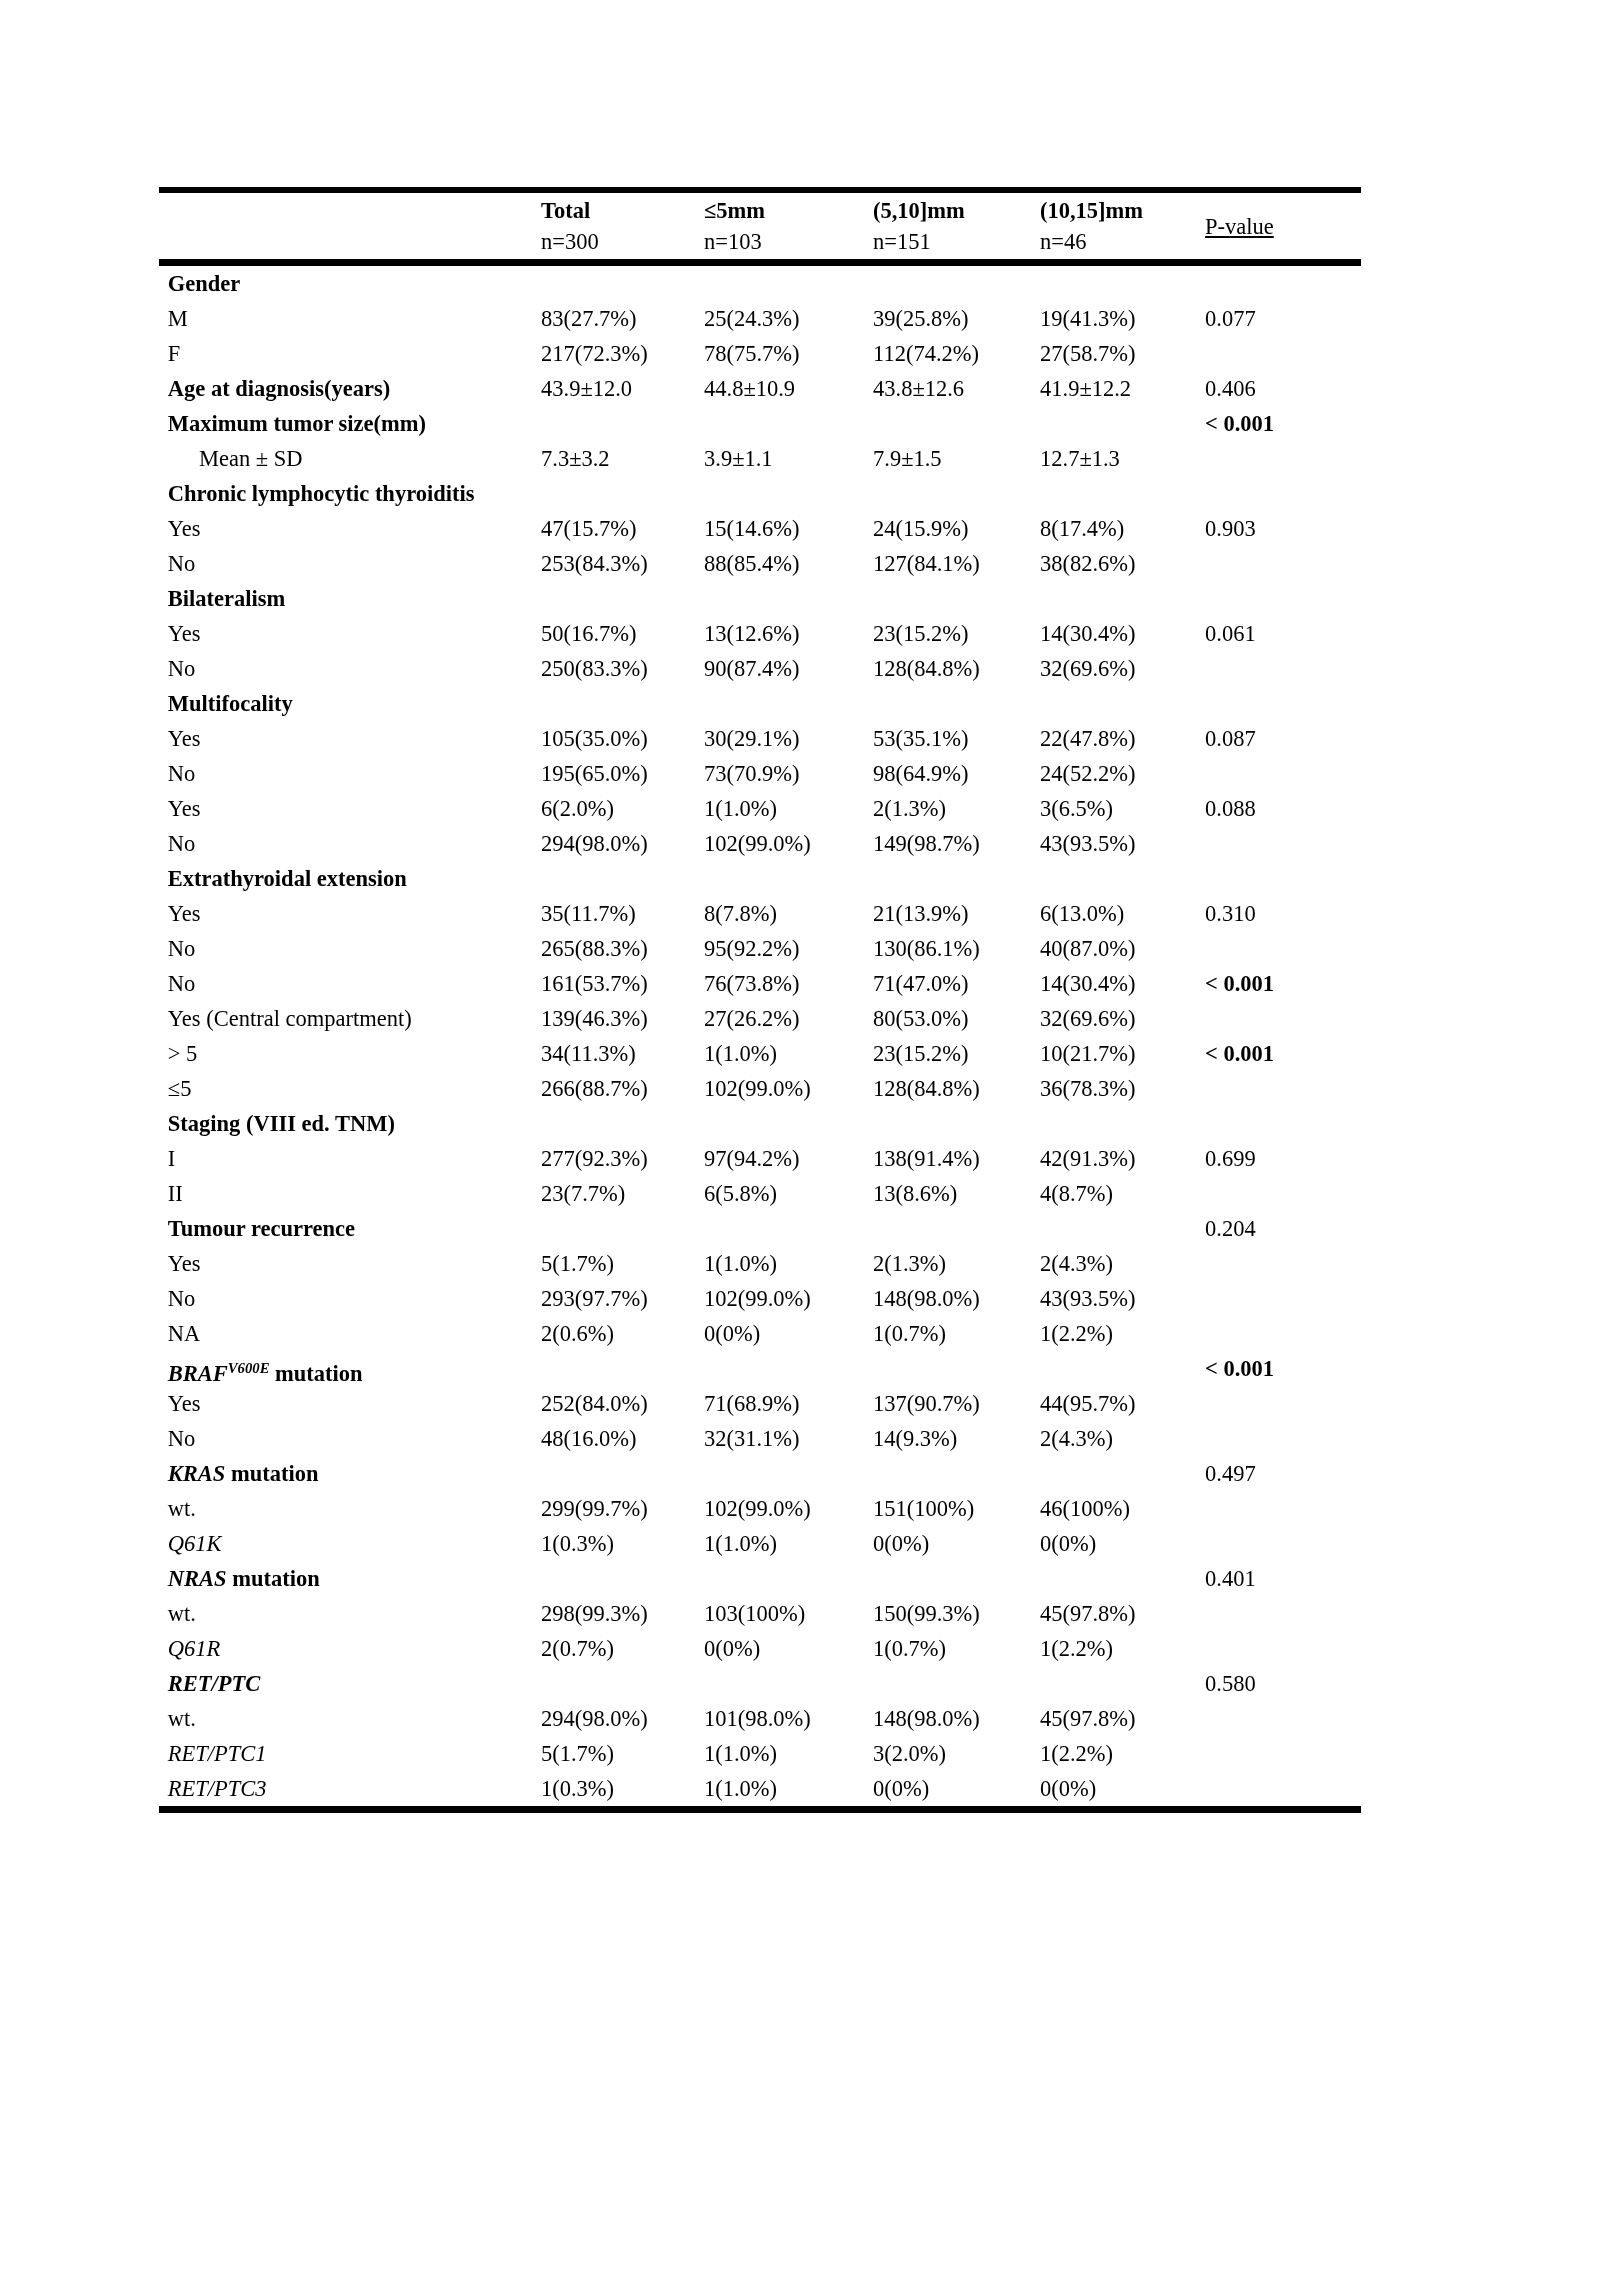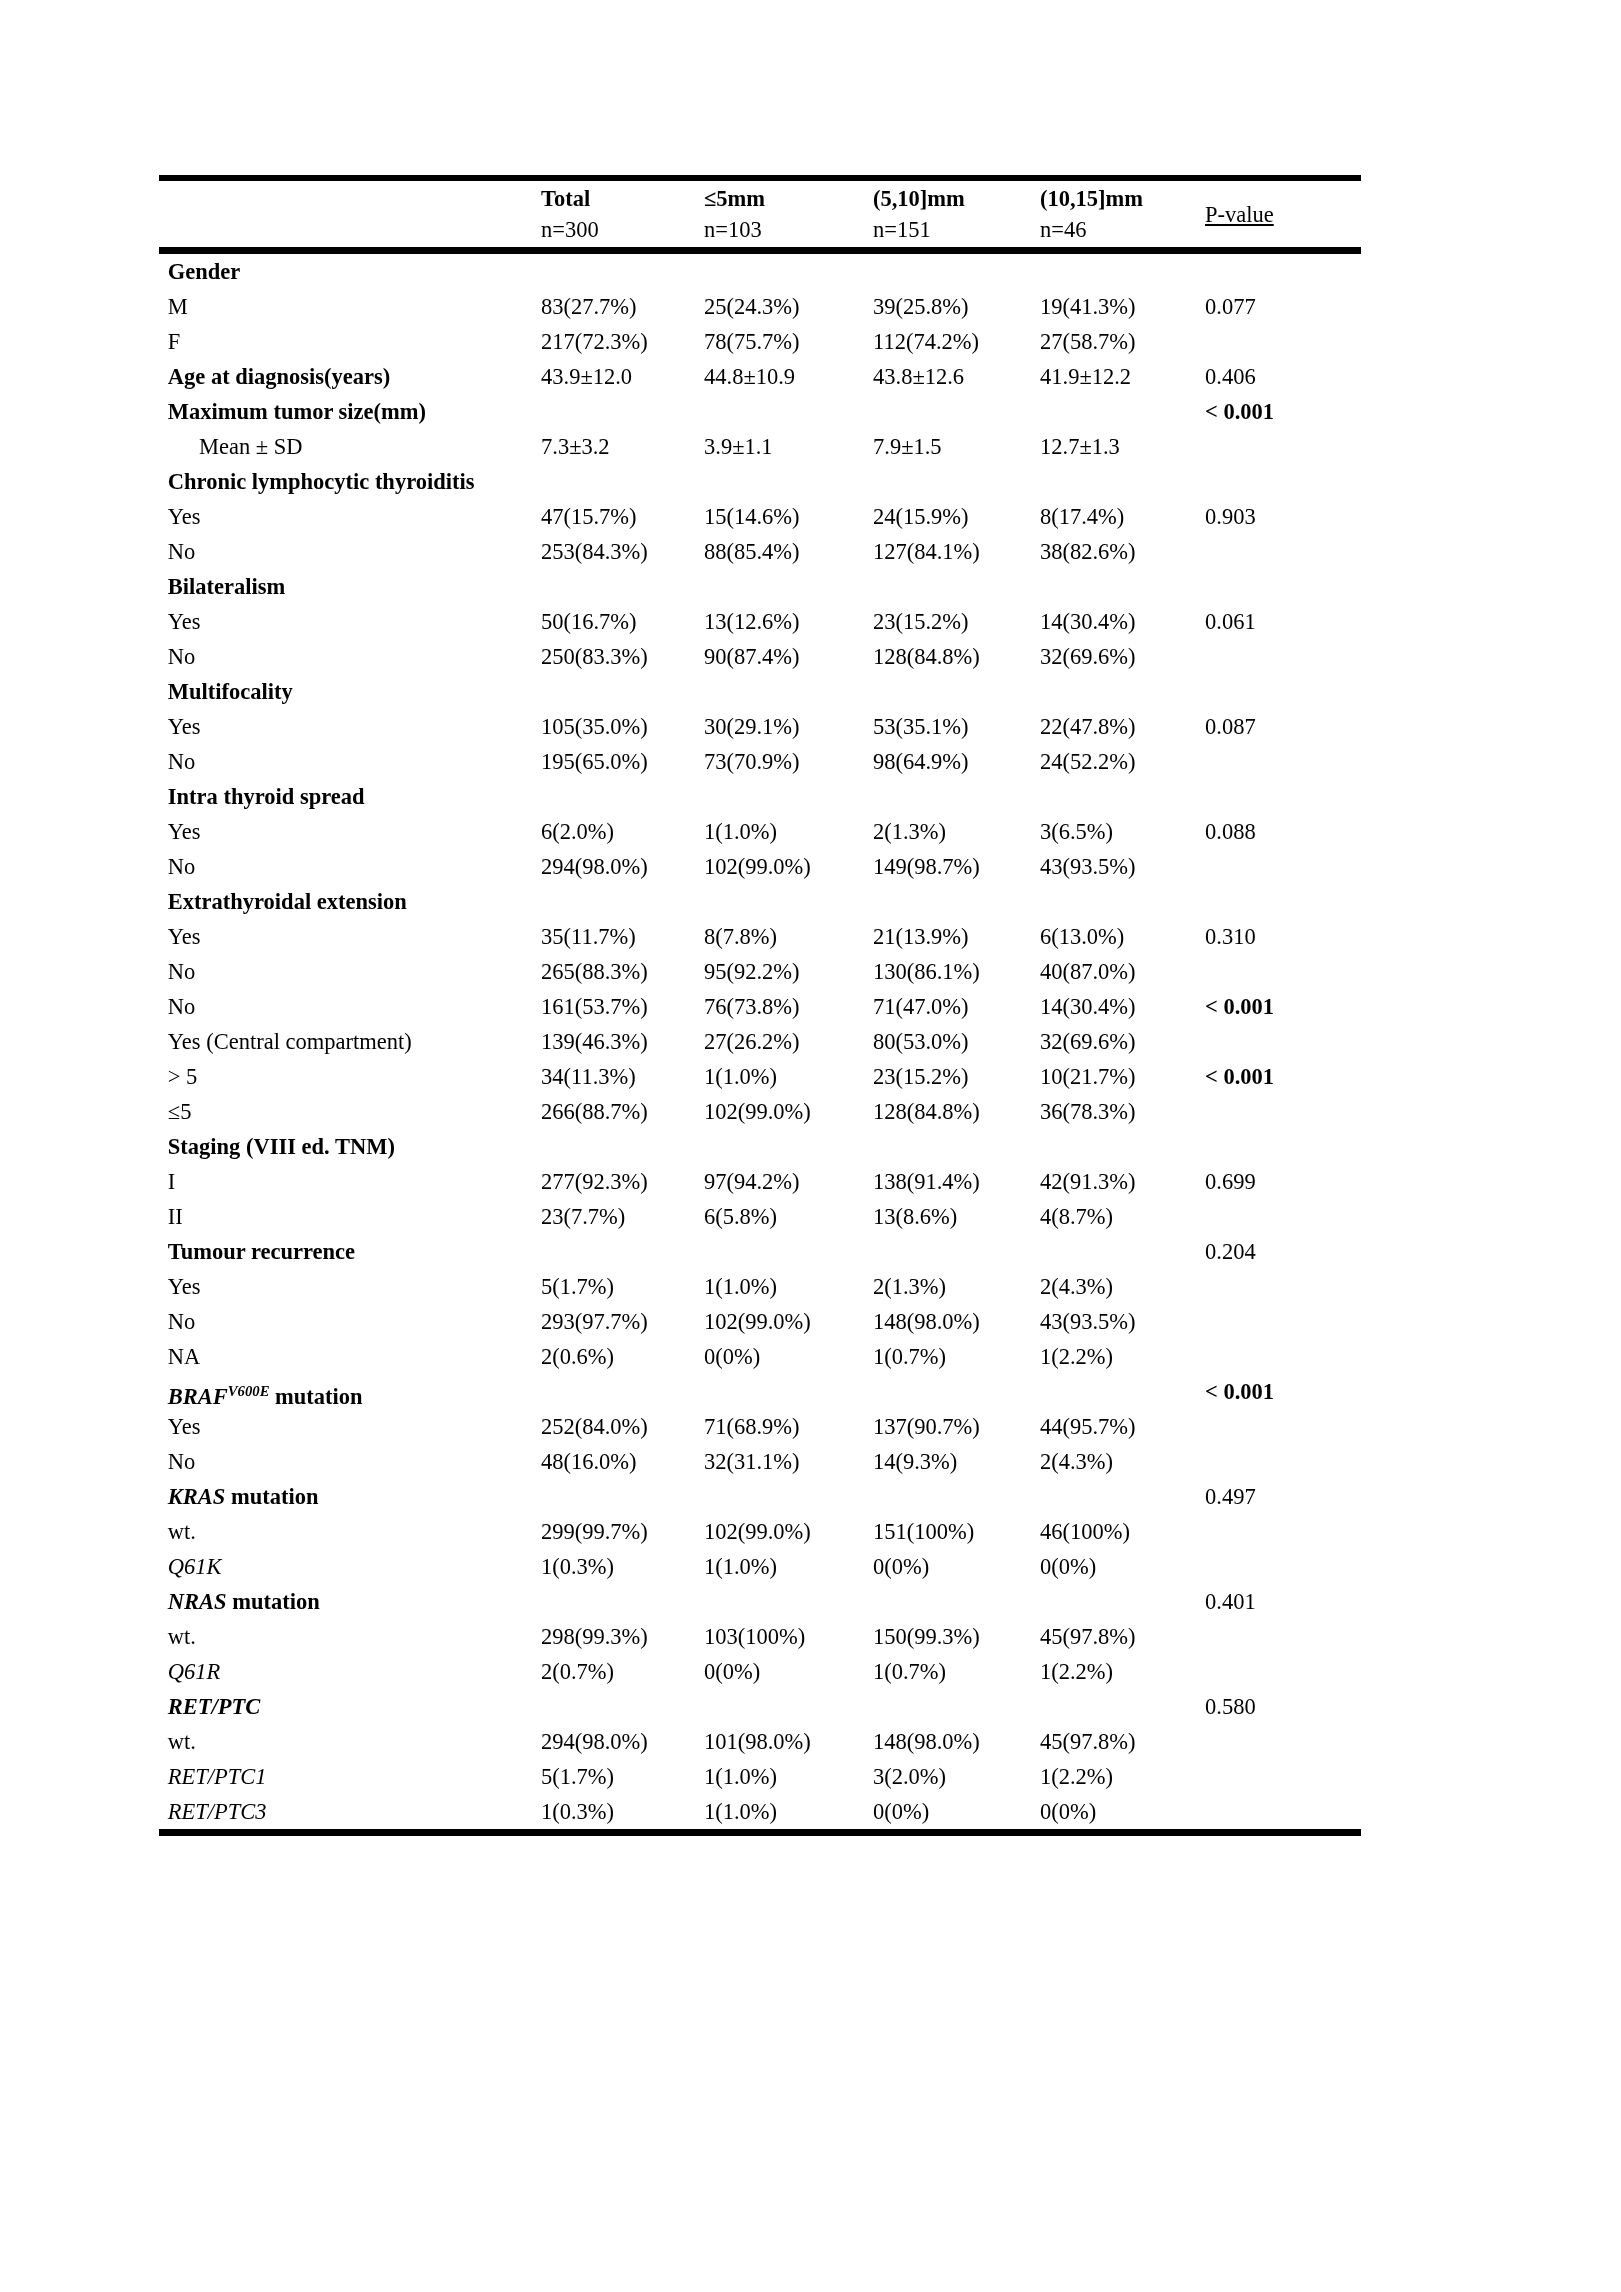--- a/index.html
+++ b/index.html
@@ -10,21 +10,21 @@
   body {
     width: 1621px;
     height: 2293px;
     position: relative;
     font-family: "Liberation Serif", serif;
     color: #000000;
   }
   .paper-table {
     position: absolute;
     left: 159px;
-    top: 175px;
+    top: 187px;
     width: 1202px;
   }
   .rule {
     background: #000000;
     width: 100%;
   }
   .rule-top { height: 5.9px; }
   .rule-mid { height: 6.9px; }
   .rule-bottom { height: 6.9px; }
   .thead {
@@ -212,28 +212,20 @@
       </div>
       <div class="trow">
         <div class="cell label-cell"><span>No</span></div>
         <div class="cell value-cell">195(65.0%)</div>
         <div class="cell value-cell">73(70.9%)</div>
         <div class="cell value-cell">98(64.9%)</div>
         <div class="cell value-cell">24(52.2%)</div>
         <div class="cell p-cell"></div>
       </div>
       <div class="trow">
-        <div class="cell label-cell"><span class="bold">Intra thyroid spread</span></div>
-        <div class="cell value-cell"></div>
-        <div class="cell value-cell"></div>
-        <div class="cell value-cell"></div>
-        <div class="cell value-cell"></div>
-        <div class="cell p-cell"></div>
-      </div>
-      <div class="trow">
         <div class="cell label-cell"><span>Yes</span></div>
         <div class="cell value-cell">6(2.0%)</div>
         <div class="cell value-cell">1(1.0%)</div>
         <div class="cell value-cell">2(1.3%)</div>
         <div class="cell value-cell">3(6.5%)</div>
         <div class="cell p-cell">0.088</div>
       </div>
       <div class="trow">
         <div class="cell label-cell"><span>No</span></div>
         <div class="cell value-cell">294(98.0%)</div>

